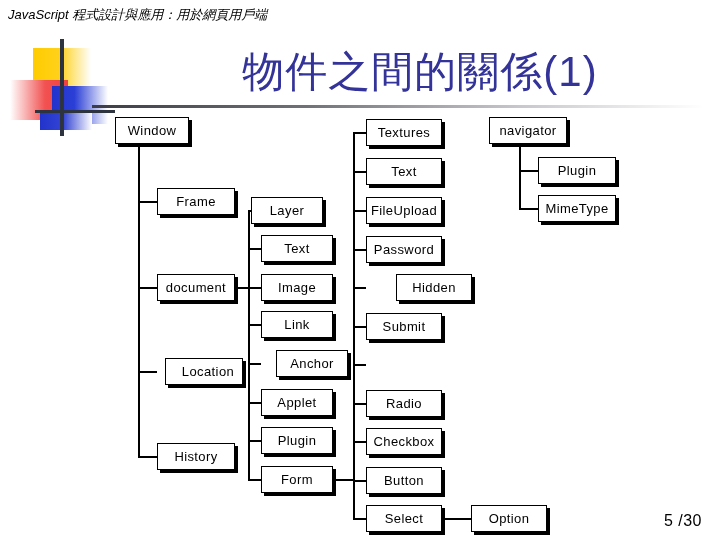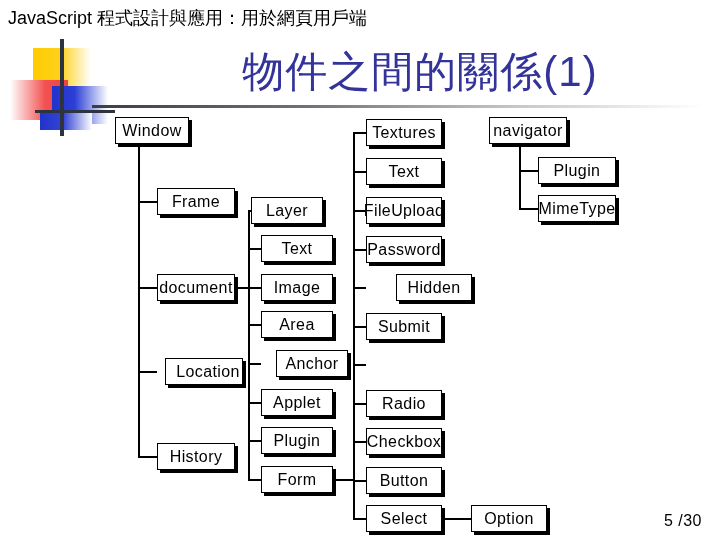--- a/index.html
+++ b/index.html
@@ -20,24 +20,25 @@
     width: 720px;
     height: 540px;
     background: #ffffff;
   }
 
   
   .header-text {
     position: absolute;
     left: 8px;
     top: 6px;
-    font-size: 18px;
+    font-size: 13px;
     color: #000000;
     letter-spacing: 0px;
     white-space: nowrap;
+    font-style: italic;
   }
 
   
   .deco {
     position: absolute;
     left: 0px;
     top: 36px;
     width: 132px;
     height: 110px;
   }
@@ -109,21 +110,21 @@
   }
   .node {
     position: absolute;
     background: #ffffff;
     border: 1.5px solid #000000;
     box-shadow: 3px 3px 0 0 #000000;
     box-sizing: border-box;
     display: flex;
     align-items: center;
     justify-content: center;
-    font-size: 16px;
+    font-size: 13px;
     color: #000000;
     white-space: nowrap;
     letter-spacing: 0.4px;
   }
   .conn {
     position: absolute;
     background: #000000;
   }
   .conn.h { height: 1.5px; }
   .conn.v { width: 1.5px; }
@@ -209,21 +210,21 @@
       <div class="node" style="left: 251px; top: 197px; width: 72px; height: 27px;">
         <span>Layer</span>
       </div>
       <div class="node" style="left: 261px; top: 235px; width: 72px; height: 27px;">
         <span>Text</span>
       </div>
       <div class="node" style="left: 261px; top: 274px; width: 72px; height: 27px;">
         <span>Image</span>
       </div>
       <div class="node" style="left: 261px; top: 311px; width: 72px; height: 27px;">
-        <span>Area</span>
+        <span>Link</span>
       </div>
       <div class="node" style="left: 276px; top: 350px; width: 72px; height: 27px;">
         <span>Anchor</span>
       </div>
       <div class="node" style="left: 261px; top: 389px; width: 72px; height: 27px;">
         <span>Applet</span>
       </div>
       <div class="node" style="left: 261px; top: 427px; width: 72px; height: 27px;">
         <span>Plugin</span>
       </div>

